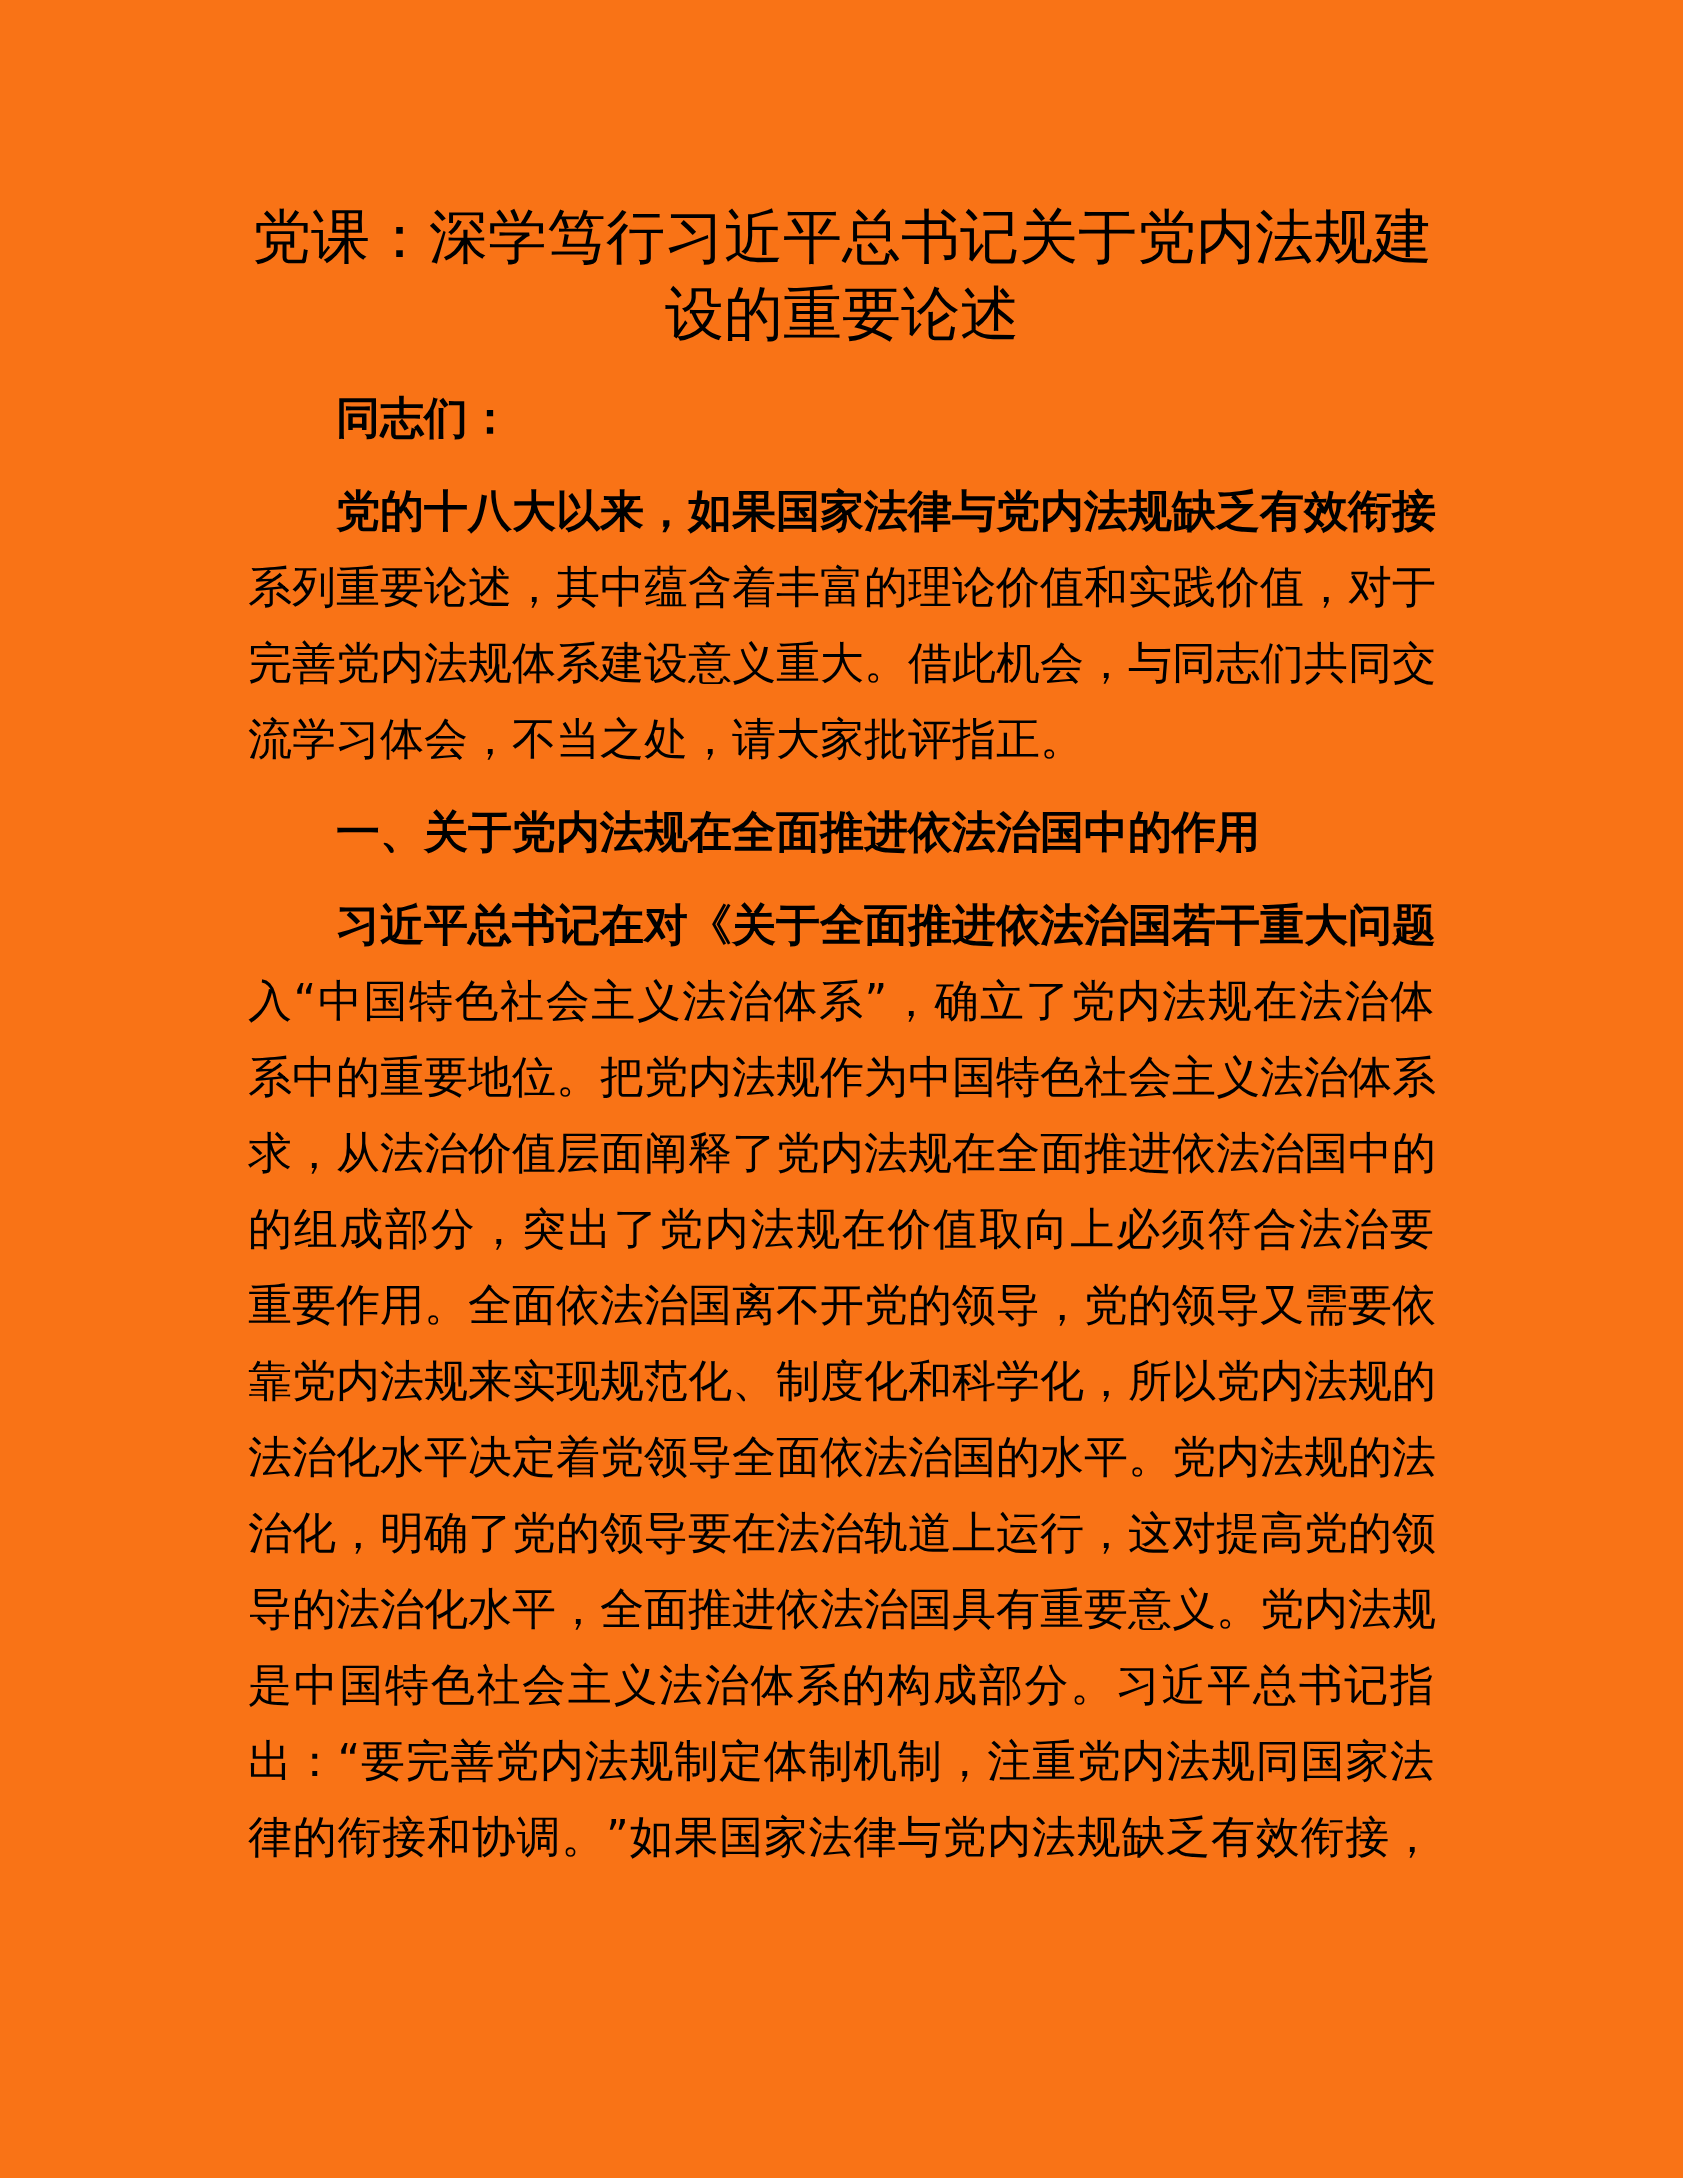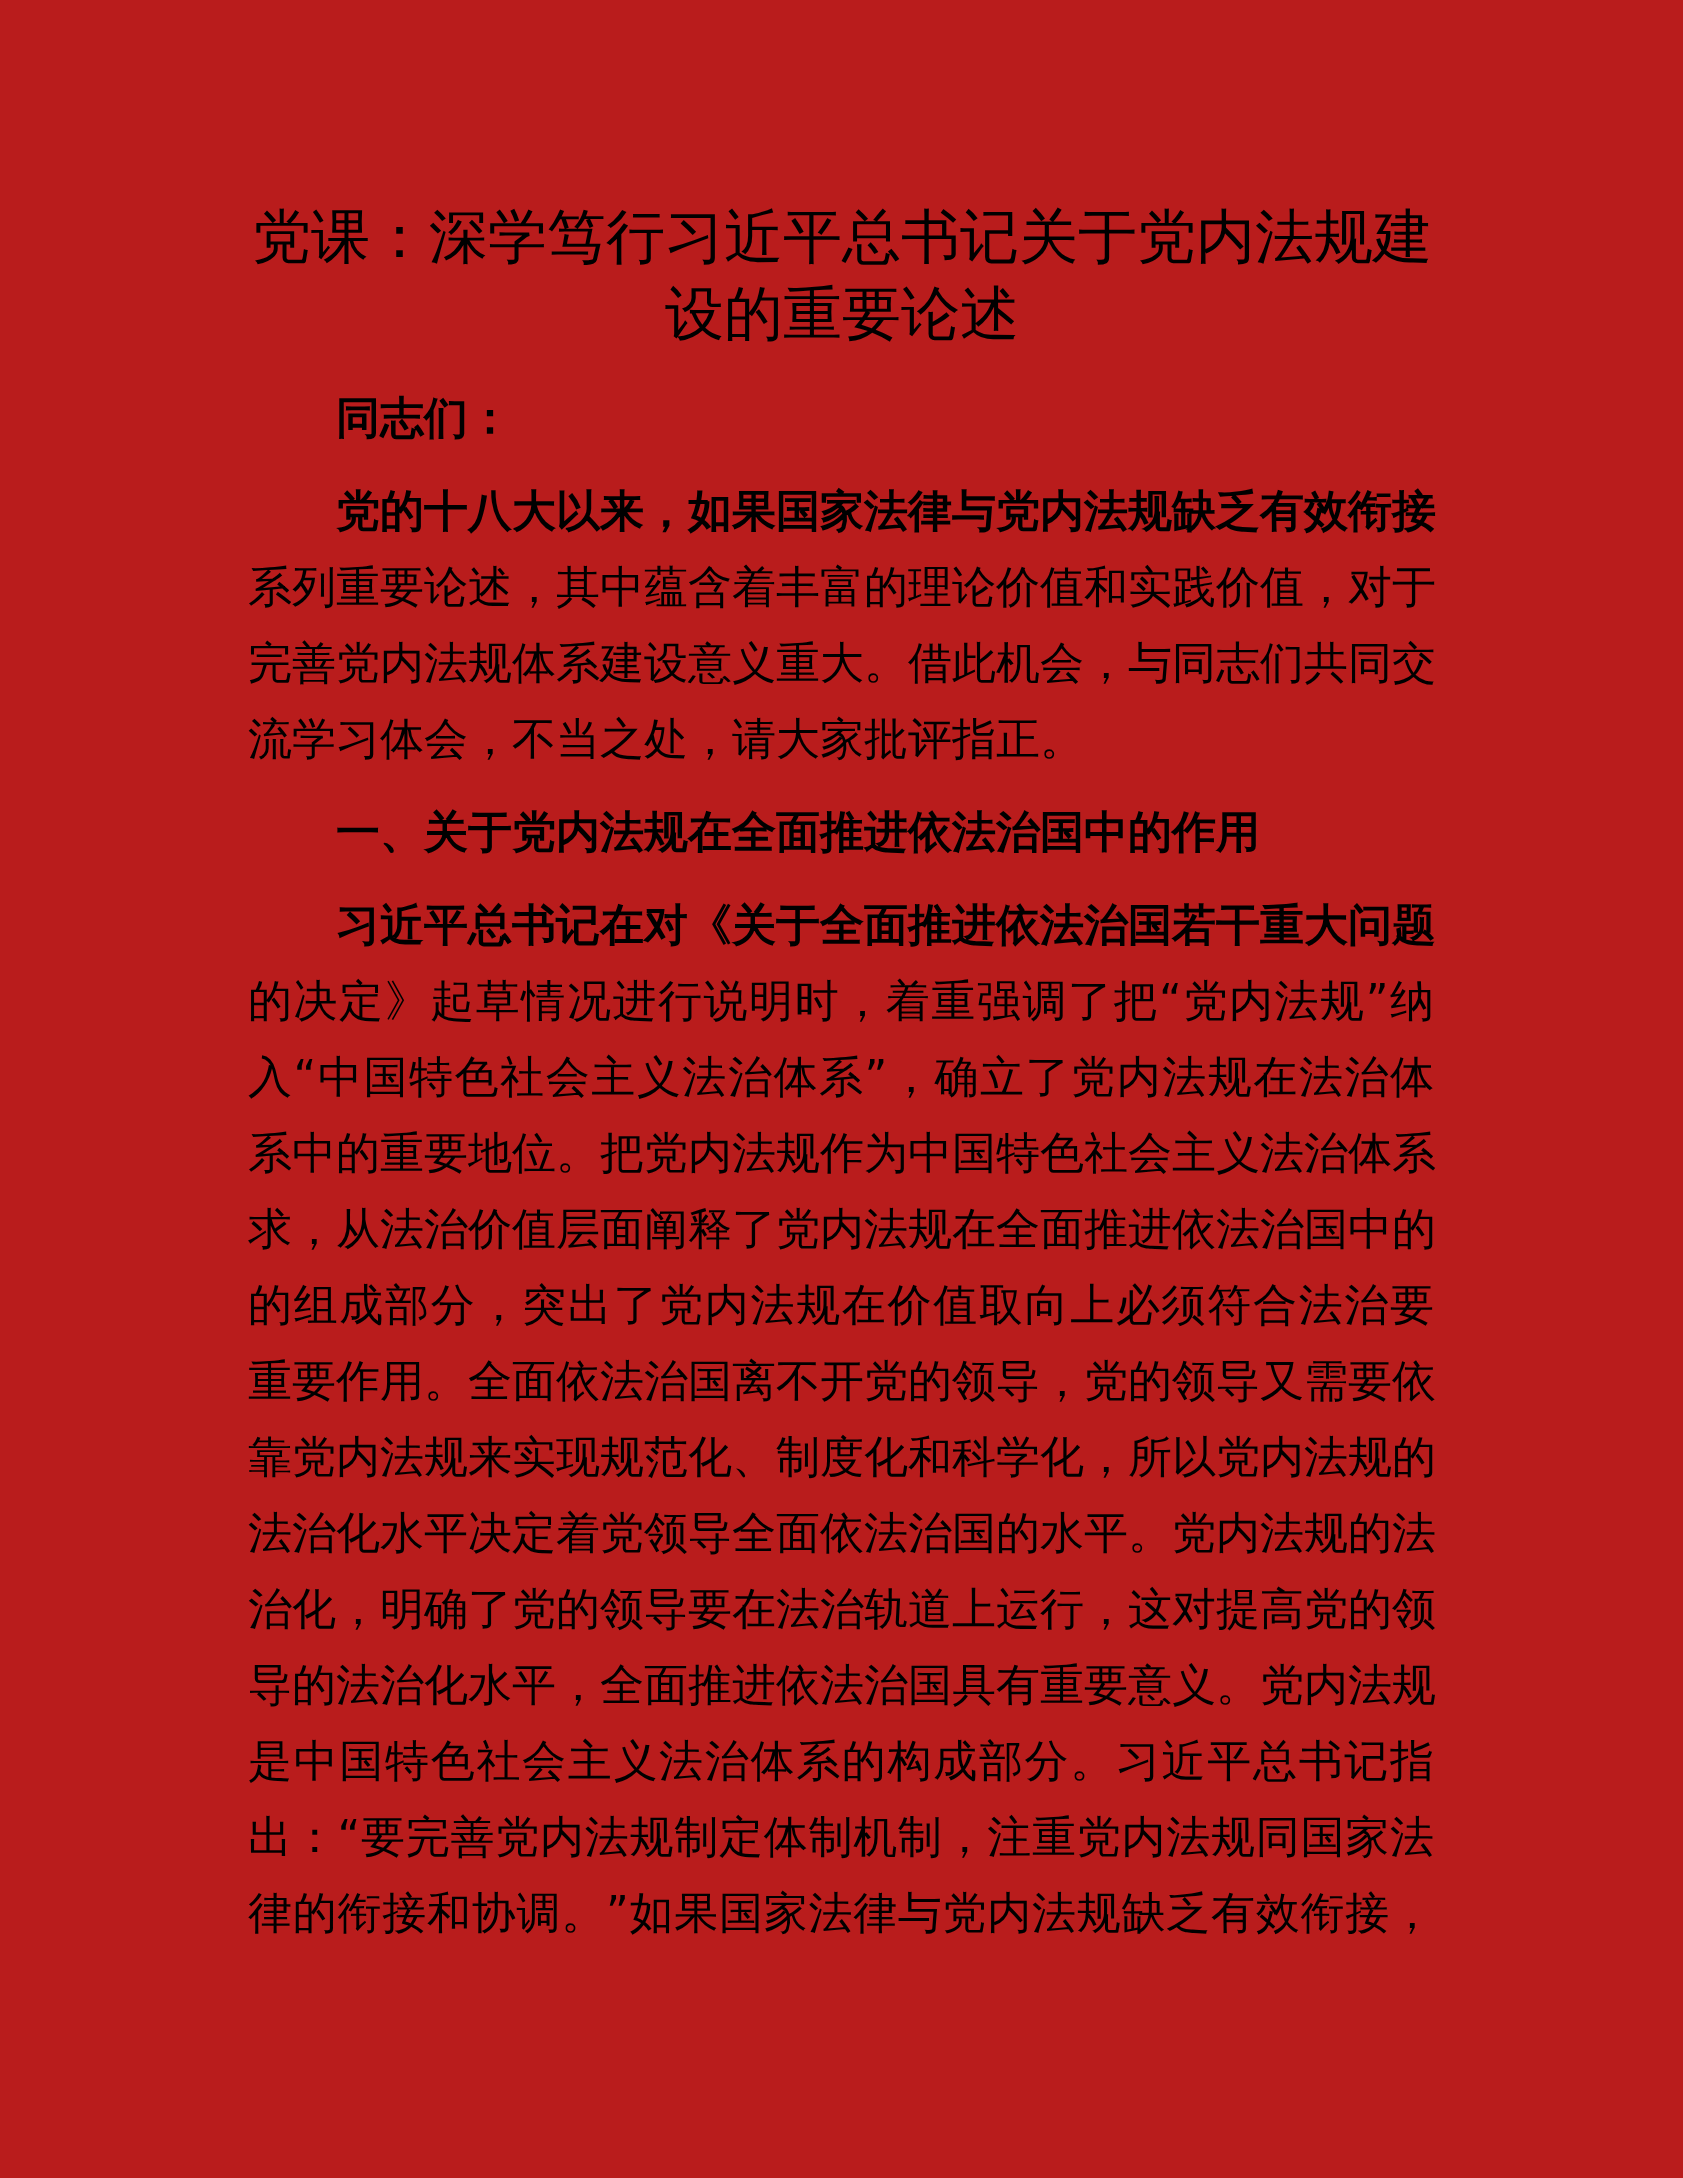--- a/index.html
+++ b/index.html
@@ -14,21 +14,21 @@
     overflow: hidden;
     font-family: "DejaVu Sans", "Liberation Sans", sans-serif;
     color: #000000;
   }
   .page {
     position: absolute;
     left: 0;
     top: 0;
     width: 1683px;
     height: 2178px;
-    background: #b91c1c;
+    background: #f97316;
   }
   .title {
     position: absolute;
     left: 248px;
     top: 198px;
     width: 1188px;
     text-align: center;
     font-size: 59px;
     line-height: 77px;
     font-weight: normal;
@@ -100,21 +100,20 @@
       <span class="line">完善党内法规体系建设意义重大。借此机会，与同志们共同交</span>
       <span class="line last">流学习体会，不当之处，请大家批评指正。</span>
     </p>
 
     <h2 class="heading">
       <span class="line">一、关于党内法规在全面推进依法治国中的作用</span>
     </h2>
 
     <p class="para">
       <span class="line indent">习近平总书记在对《关于全面推进依法治国若干重大问题</span>
-      <span class="line">的决定》起草情况进行说明时，着重强调了把“党内法规”纳</span>
       <span class="line">入“中国特色社会主义法治体系”，确立了党内法规在法治体</span>
       <span class="line">系中的重要地位。把党内法规作为中国特色社会主义法治体系</span>
       <span class="line">求，从法治价值层面阐释了党内法规在全面推进依法治国中的</span>
       <span class="line">的组成部分，突出了党内法规在价值取向上必须符合法治要</span>
       <span class="line">重要作用。全面依法治国离不开党的领导，党的领导又需要依</span>
       <span class="line">靠党内法规来实现规范化、制度化和科学化，所以党内法规的</span>
       <span class="line">法治化水平决定着党领导全面依法治国的水平。党内法规的法</span>
       <span class="line">治化，明确了党的领导要在法治轨道上运行，这对提高党的领</span>
       <span class="line">导的法治化水平，全面推进依法治国具有重要意义。党内法规</span>
       <span class="line">是中国特色社会主义法治体系的构成部分。习近平总书记指</span>

